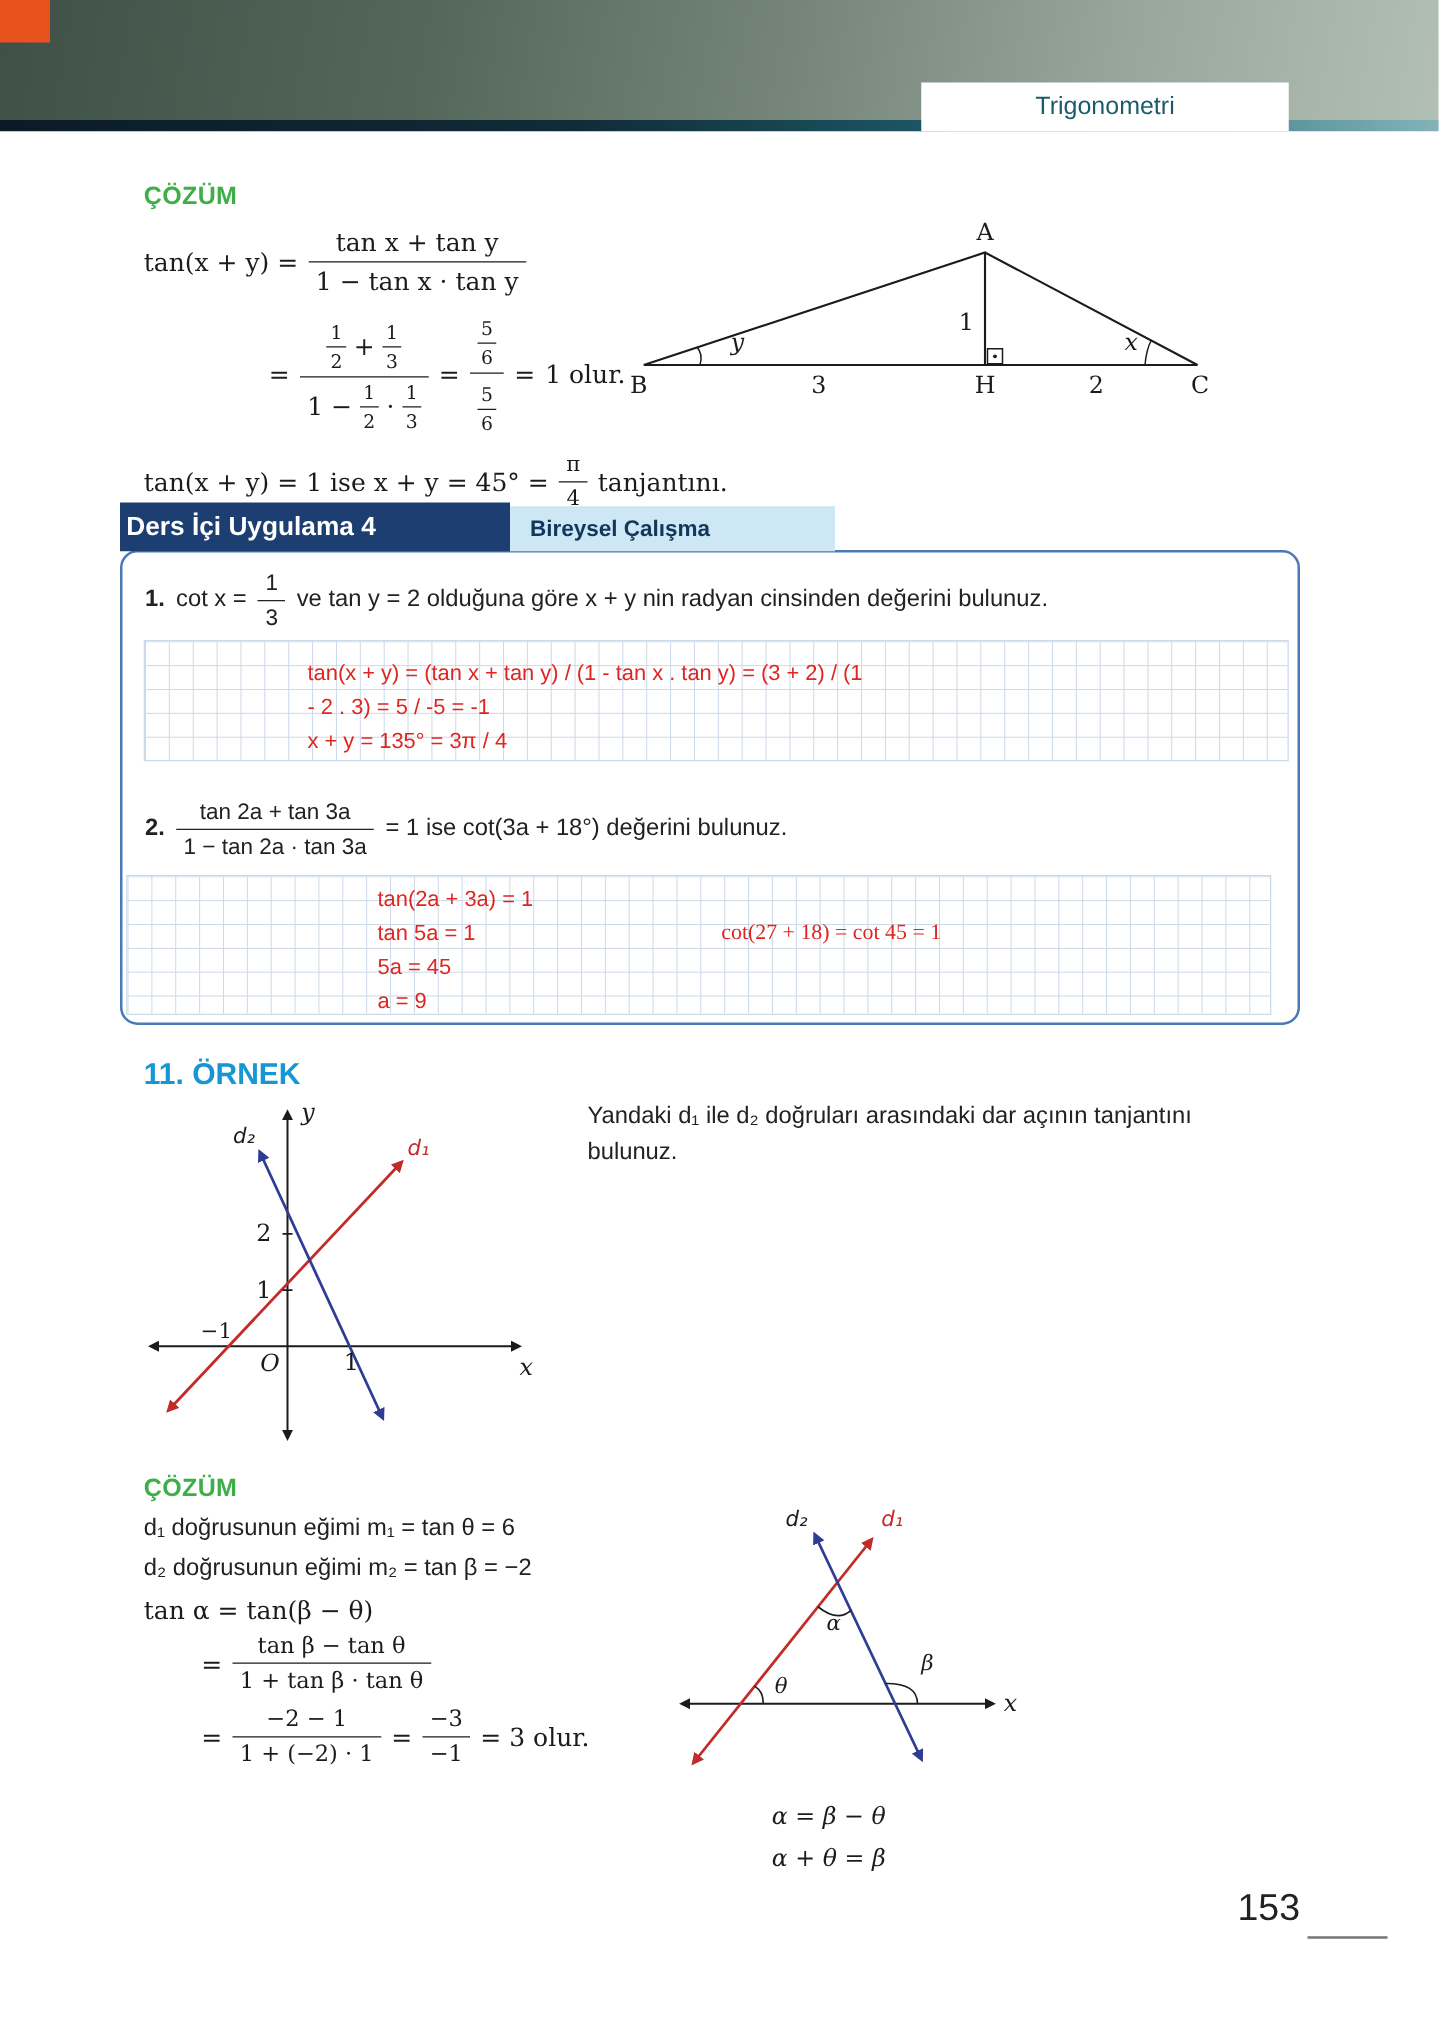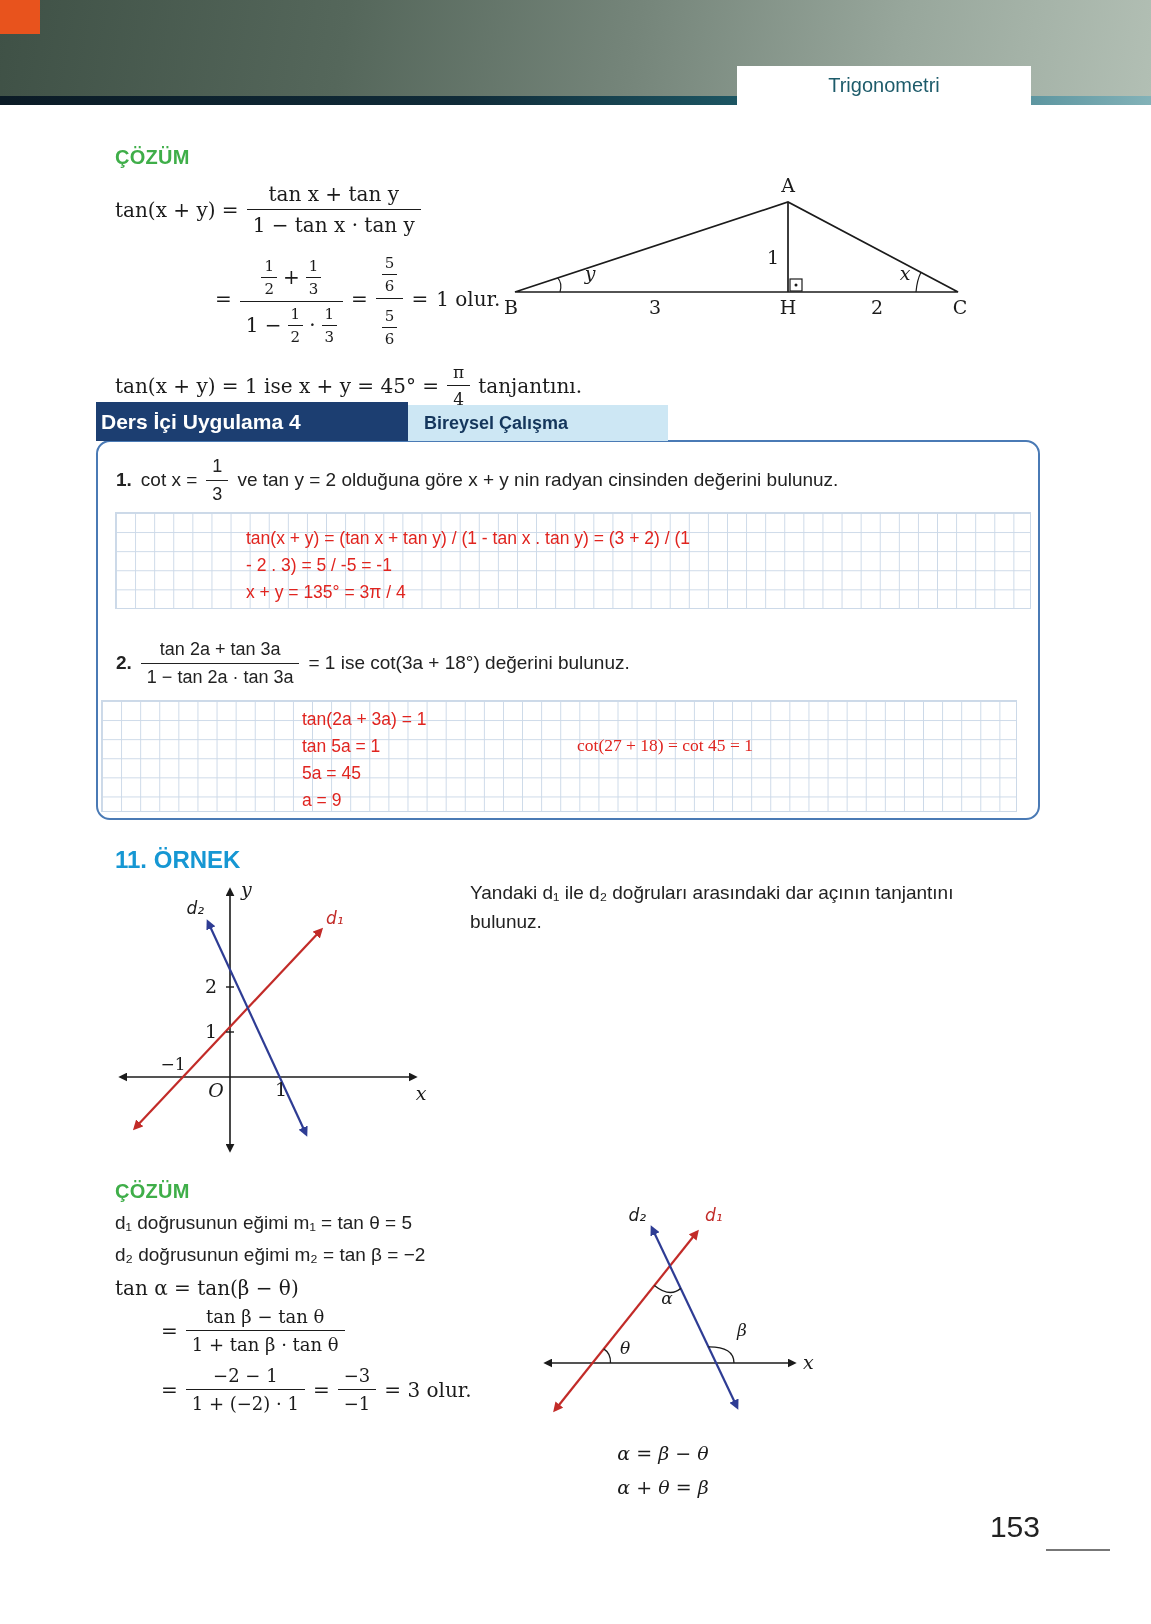--- a/index.html
+++ b/index.html
@@ -268,21 +268,21 @@
     <text x="136" y="24" class="it">y</text>
     <text x="99" y="42" text-anchor="end" class="dsub">d₂</text>
     <text x="221" y="52" class="dsub red">d₁</text>
   </svg>
 
   <div class="prompt">Yandaki d₁ ile d₂ doğruları arasındaki dar açının tanjantını bulunuz.</div>
 
   <div class="heading-green pos-cozum2">ÇÖZÜM</div>
 
   <div class="sol2">
-    <div class="tline">d₁ doğrusunun eğimi m₁ = tan θ = 5</div>
+    <div class="tline">d₁ doğrusunun eğimi m₁ = tan θ = 6</div>
     <div class="tline">d₂ doğrusunun eğimi m₂ = tan β = −2</div>
     <div class="mrow mline">tan α = tan(β − θ)</div>
     <div class="mrow ind">
       <span>=</span>
       <span class="frac f18">
         <span class="fn">tan β − tan θ</span>
         <span class="fd">1 + tan β · tan θ</span>
       </span>
     </div>
     <div class="mrow ind">

